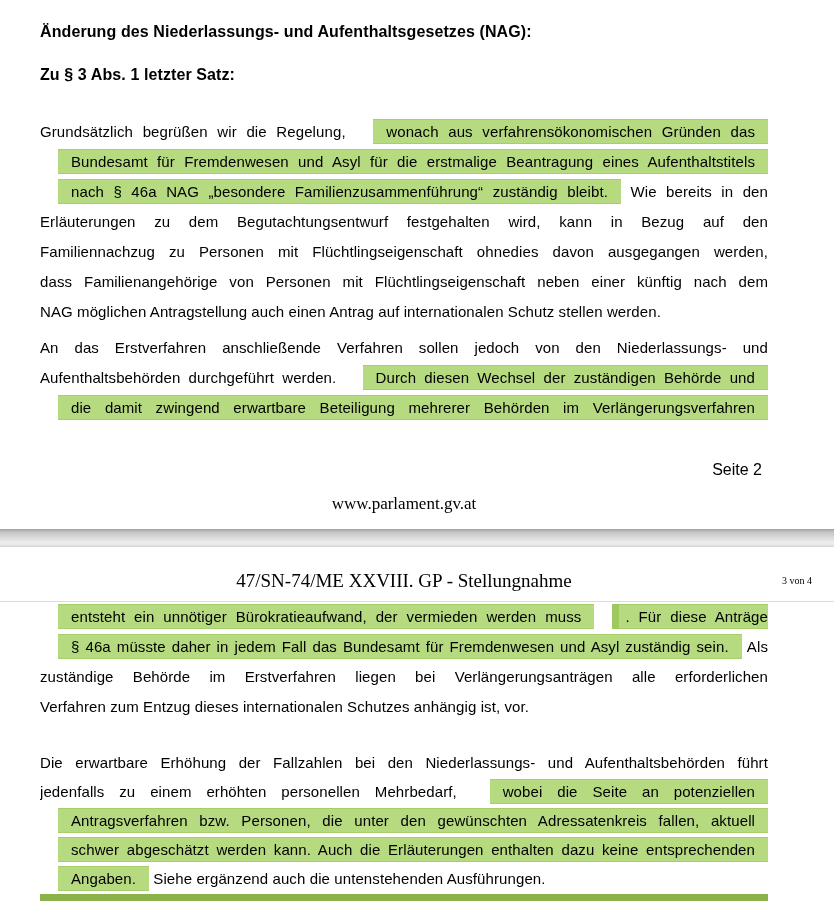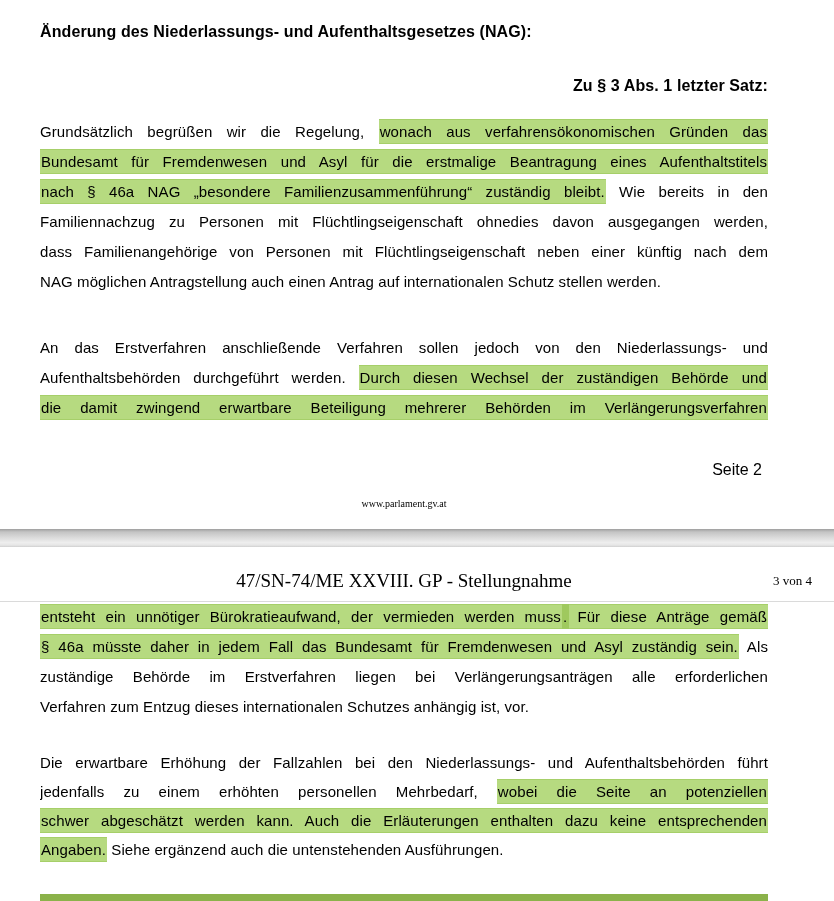--- a/index.html
+++ b/index.html
@@ -8,75 +8,77 @@
     font-family:"Liberation Sans","DejaVu Sans",sans-serif;color:#000;
   }
   .page{position:absolute;left:0;width:834px;background:#ffffff;}
   .page1{top:0;height:529px;}
   .page2{top:547px;height:354px;}
   .doc-heading{
     position:absolute;left:40px;width:728px;margin:0;
     font-size:16px;font-weight:bold;line-height:19px;letter-spacing:.1px;
   }
   .h1{top:22px;}
-  .h2{top:76px;text-align:right;}
+  .h2{top:65px;}
   .para{position:absolute;left:40px;width:728px;}
   .para .line{
     text-align:justify;text-align-last:justify;
     font-size:15px;line-height:30px;height:30px;overflow:hidden;letter-spacing:.1px;
   }
   .para.tight .line{line-height:29px;height:29px;}
   .para .line.last{text-align-last:left;}
   .p1-para1{top:117px;}
   .p1-para2{top:333px;}
   .p2-para1{top:55px;}
   .p2-para2{top:201px;}
   .hl{
     background-color:var(--highlight);
     background-image:linear-gradient(var(--highlight-edge) 0 1px,var(--highlight) 1px calc(100% - 1px),var(--highlight-edge) calc(100% - 1px));
-    padding:4px 1px;
+    padding:4px 13px;
+    margin-left:18px;
   }
   .hl.seam{box-shadow:inset 7px 0 0 var(--highlight-overlap);}
   .page-label{
     position:absolute;top:462px;right:72px;font-size:16px;line-height:15px;
   }
   .page-footer{
     position:absolute;top:496px;left:40px;width:728px;text-align:center;
-    font-family:"Liberation Serif","DejaVu Serif",serif;font-size:10px;line-height:16px;
+    font-family:"Liberation Serif","DejaVu Serif",serif;font-size:17px;line-height:16px;
   }
   .separator{
     position:absolute;top:529px;left:0;width:834px;height:18px;
     background:linear-gradient(to bottom,#9f9f9f 0px,#c4c4c4 3px,#d9d9d9 45%,#eeeeee 75%,#e6e6e6 90%,#cfcfcf 100%);
   }
   .p2-header-center{
     position:absolute;top:26px;left:40px;width:728px;text-align:center;
     font-family:"Liberation Serif","DejaVu Serif",serif;font-size:19px;line-height:16px;
   }
   .p2-header-right{
     position:absolute;top:26px;right:22px;
-    font-family:"Liberation Serif","DejaVu Serif",serif;font-size:13px;line-height:16px;
+    font-family:"Liberation Serif","DejaVu Serif",serif;font-size:10px;line-height:16px;
   }
   .header-rule{position:absolute;top:54px;left:0;width:834px;height:1px;background:#dadada;}
   .cutoff-bar{
     position:absolute;top:347px;left:40px;width:728px;height:7px;
     background:var(--cutoff-bar);
   }
 </style>
 </head>
 <body>
 
 <div class="canvas">
 
   <section class="page page1">
     <h1 class="doc-heading h1">Änderung des Niederlassungs- und Aufenthaltsgesetzes (NAG):</h1>
     <h2 class="doc-heading h2">Zu § 3 Abs. 1 letzter Satz:</h2>
     <div class="para p1-para1">
         <div class="line"><span>Grundsätzlich begrüßen wir die Regelung, </span><span class="hl">wonach aus verfahrensökonomischen Gründen das</span></div>
         <div class="line"><span class="hl">Bundesamt für Fremdenwesen und Asyl für die erstmalige Beantragung eines Aufenthaltstitels</span></div>
         <div class="line"><span class="hl">nach § 46a NAG „besondere Familienzusammenführung“ zuständig bleibt.</span><span> Wie bereits in den</span></div>
+        <div class="line"><span>Erläuterungen zu dem Begutachtungsentwurf festgehalten wird, kann in Bezug auf den</span></div>
         <div class="line"><span>Familiennachzug zu Personen mit Flüchtlingseigenschaft ohnedies davon ausgegangen werden,</span></div>
         <div class="line"><span>dass Familienangehörige von Personen mit Flüchtlingseigenschaft neben einer künftig nach dem</span></div>
         <div class="line last"><span>NAG möglichen Antragstellung auch einen Antrag auf internationalen Schutz stellen werden.</span></div>
       </div>
     <div class="para p1-para2">
         <div class="line"><span>An das Erstverfahren anschließende Verfahren sollen jedoch von den Niederlassungs- und</span></div>
         <div class="line"><span>Aufenthaltsbehörden durchgeführt werden. </span><span class="hl">Durch diesen Wechsel der zuständigen Behörde und</span></div>
         <div class="line"><span class="hl">die damit zwingend erwartbare Beteiligung mehrerer Behörden im Verlängerungsverfahren</span></div>
       </div>
     <div class="page-label">Seite 2</div>
@@ -91,19 +93,20 @@
     <div class="header-rule"></div>
     <div class="para p2-para1">
         <div class="line"><span class="hl">entsteht ein unnötiger Bürokratieaufwand, der vermieden werden muss</span><span class="hl seam">. Für diese Anträge gemäß</span></div>
         <div class="line"><span class="hl">§ 46a müsste daher in jedem Fall das Bundesamt für Fremdenwesen und Asyl zuständig sein.</span><span> Als</span></div>
         <div class="line"><span>zuständige Behörde im Erstverfahren liegen bei Verlängerungsanträgen alle erforderlichen</span></div>
         <div class="line last"><span>Verfahren zum Entzug dieses internationalen Schutzes anhängig ist, vor.</span></div>
       </div>
     <div class="para tight p2-para2">
         <div class="line"><span>Die erwartbare Erhöhung der Fallzahlen bei den Niederlassungs- und Aufenthaltsbehörden führt</span></div>
         <div class="line"><span>jedenfalls zu einem erhöhten personellen Mehrbedarf, </span><span class="hl">wobei die Seite an potenziellen</span></div>
+        <div class="line"><span class="hl">Antragsverfahren bzw. Personen, die unter den gewünschten Adressatenkreis fallen, aktuell</span></div>
         <div class="line"><span class="hl">schwer abgeschätzt werden kann. Auch die Erläuterungen enthalten dazu keine entsprechenden</span></div>
         <div class="line last"><span class="hl">Angaben.</span><span> Siehe ergänzend auch die untenstehenden Ausführungen.</span></div>
       </div>
     <div class="cutoff-bar"></div>
   </section>
 
 </div>
 
 </body></html>

